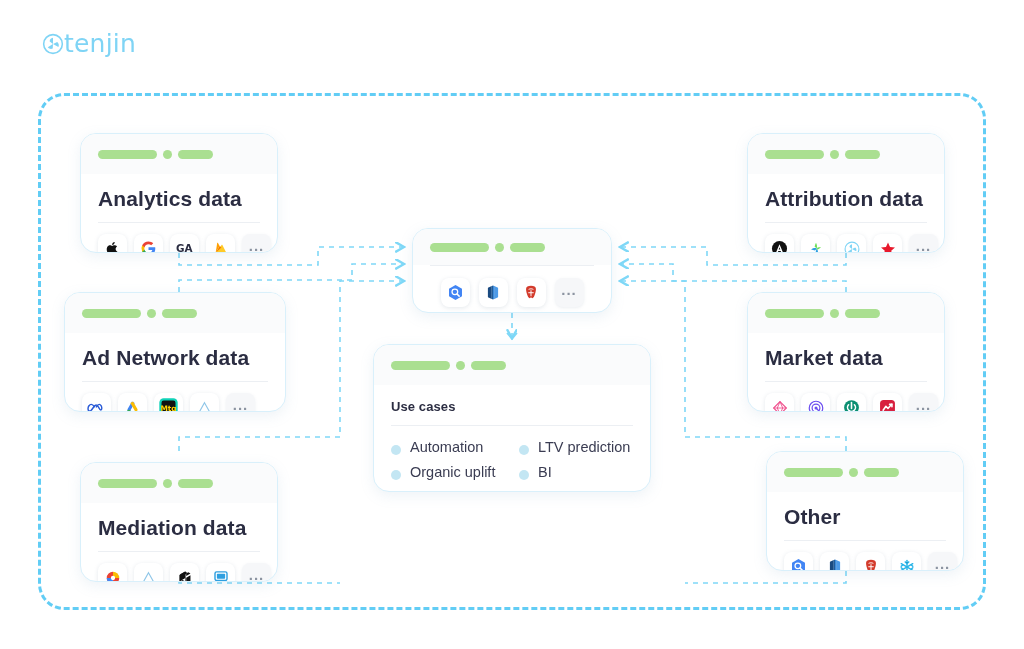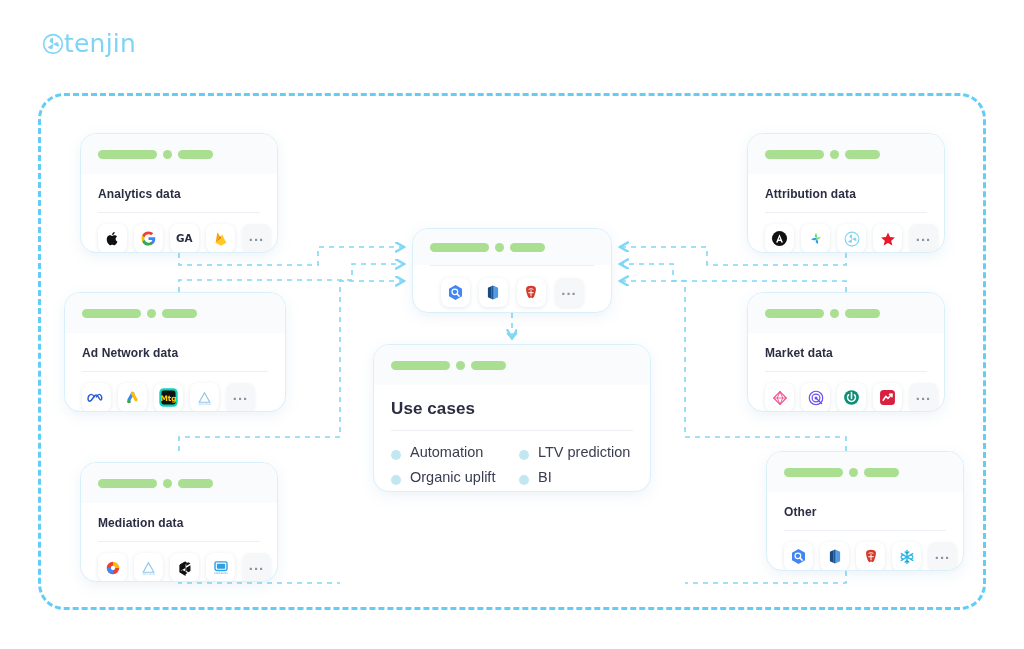--- a/index.html
+++ b/index.html
@@ -62,21 +62,21 @@
     background: #fafbfc;
     display: flex; align-items: center;
     padding: 0 17px;
     gap: 6px;
   }
   .pill-long { width: 59px; height: 9px; border-radius: 5px; background: #aadf91; }
   .pill-dot  { width: 9px;  height: 9px; border-radius: 5px; background: #aadf91; }
   .pill-mid  { width: 35px; height: 9px; border-radius: 5px; background: #aadf91; }
 
   .card-title {
-    font-size: 12px;
+    font-size: 21px;
     font-weight: 700;
     color: #2b2d42;
     padding: 13px 17px 0 17px;
     letter-spacing: .1px;
   }
   .divider {
     height: 1px;
     background: #eceff3;
     margin: 11px 17px 0 17px;
   }
@@ -112,21 +112,21 @@
   #card-hub {
     left: 412px; top: 228px; width: 200px; height: 85px;
   }
   #card-hub .card-head { height: 36px; }
   #card-hub .divider { margin-top: 0; }
   #card-hub .chips { justify-content: center; padding-top: 12px; gap: 9px; }
 
   #card-usecases {
     left: 373px; top: 344px; width: 278px; height: 148px;
   }
-  #card-usecases .card-title { padding-top: 14px; font-size: 17px; }
+  #card-usecases .card-title { padding-top: 14px; font-size: 13px; }
   .uc-grid {
     display: grid;
     grid-template-columns: 128px auto;
     row-gap: 9px;
     padding: 13px 17px 0 17px;
   }
   .uc-item { display: flex; align-items: flex-end; gap: 9px; }
   .uc-dot {
     width: 10px; height: 10px; border-radius: 50%;
     background: #c3e6f3; flex: 0 0 auto;

